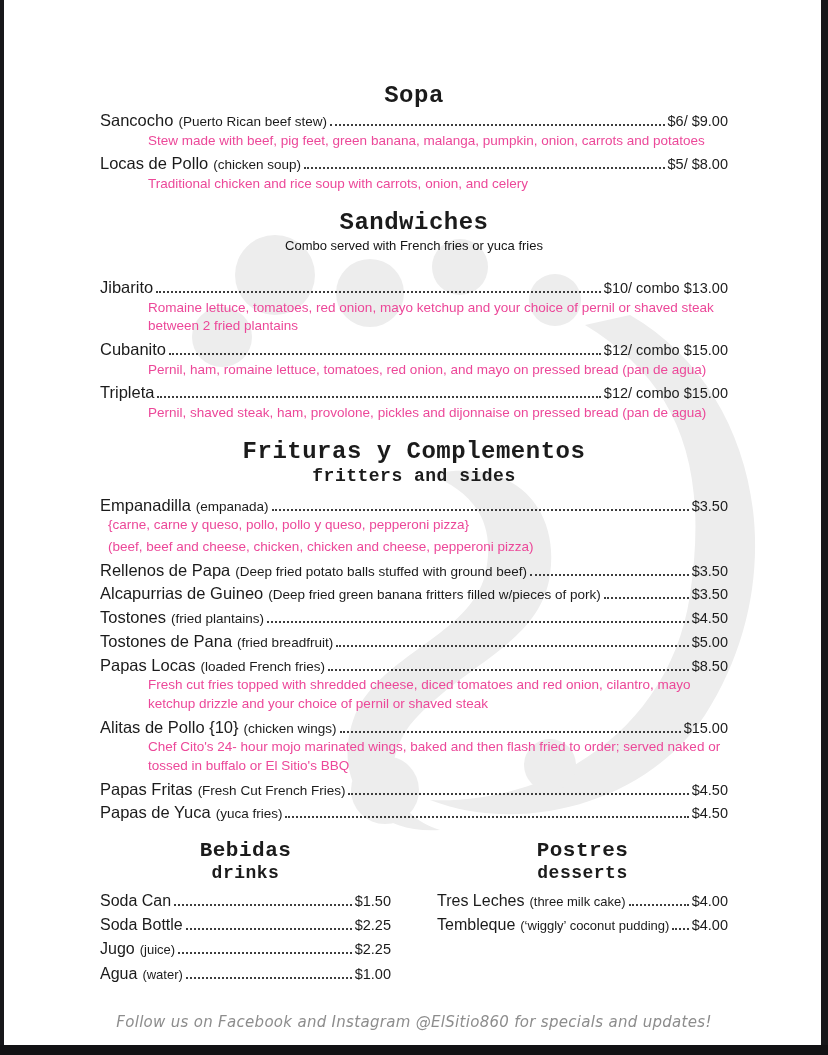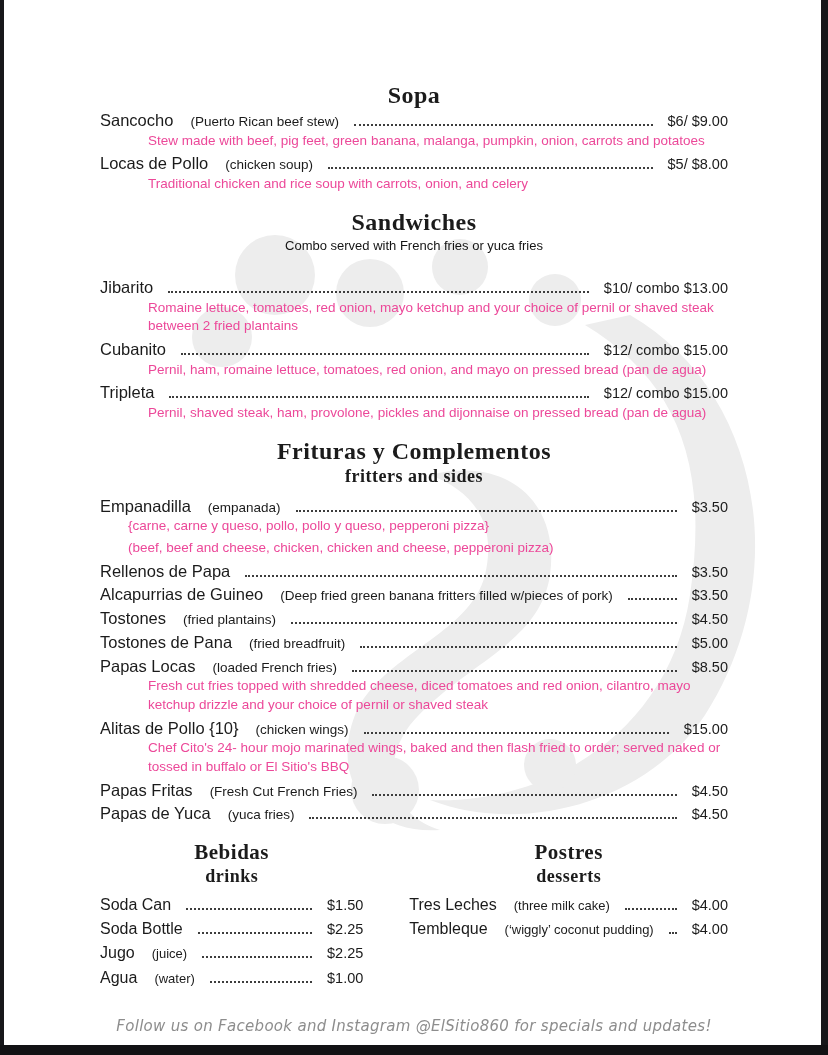--- a/index.html
+++ b/index.html
@@ -11,33 +11,33 @@
   .edge{position:absolute;z-index:5;background:#17171a;}
   .edge-left{left:0;top:0;width:4px;height:1055px;}
   .edge-right{right:0;top:0;width:7px;height:1055px;}
   .edge-bottom{left:0;bottom:0;width:828px;height:10px;background:#121214;}
 
   .watermark{position:absolute;left:130px;top:205px;z-index:0;}
 
   .content{position:absolute;left:100px;top:82px;width:628px;z-index:2;}
 
   .menu-section{margin-bottom:15px;}
-  .hand{font-family:Liberation Serif, serif;font-weight:700;}
+  .hand{font-family:Liberation Mono, monospace;font-weight:700;}
   h2.sec-title{font-size:24px;text-align:center;margin:0 0 1px 0;letter-spacing:.5px;}
   .sec-subtitle{font-size:18px;text-align:center;margin:0 0 9px 0;letter-spacing:.5px;}
   .sec-note{font-size:13px;text-align:center;margin:2px 0 24px 0;color:#141414;}
 
   .item{margin-bottom:2px;}
-  .row{display:flex;align-items:baseline;line-height:1.32;gap:12px;}
+  .row{display:flex;align-items:baseline;line-height:1.32;}
   .iname{white-space:nowrap;font-size:16.5px;}
   .iqual{white-space:nowrap;font-size:13.5px;margin-left:5px;}
   .dots{flex:1 1 auto;border-bottom:2px dotted #3d3d3d;margin:0 3px 4px 3px;min-width:8px;}
   .iprice{white-space:nowrap;font-size:14.5px;}
   .desc{margin:0 0 3px 48px;font-size:13.5px;line-height:1.38;color:#ec4899;max-width:575px;}
-  .desc.tight{margin-left:28px;}
+  .desc.tight{margin-left:8px;}
 
   .columns{display:flex;gap:46px;margin-top:2px;}
   .colsec{flex:1 1 0;margin-bottom:0;}
   .colsec h2.sec-title{font-size:21px;}
   .colsec .sec-subtitle{font-size:18px;margin-bottom:7px;}
   .colsec .iname{font-size:16px;}
   .colsec .iqual{font-size:13px;}
   .colsec .item{margin-bottom:3px;}
 
   .footer{
@@ -140,20 +140,21 @@
       <span class="iqual">(empanada)</span>
       <span class="dots"></span>
       <span class="iprice">$3.50</span>
     </div>
   <div class="desc tight">{carne, carne y queso, pollo, pollo y queso, pepperoni pizza}</div>
             <div class="desc tight">(beef, beef and cheese, chicken, chicken and cheese, pepperoni pizza)</div>
           </div>
           <div class="item">
     <div class="row">
       <span class="iname">Rellenos de Papa</span>
+      <span class="iqual">(Deep fried potato balls stuffed with ground beef)</span>
       <span class="dots"></span>
       <span class="iprice">$3.50</span>
     </div>
   </div>
           <div class="item">
     <div class="row">
       <span class="iname">Alcapurrias de Guineo</span>
       <span class="iqual">(Deep fried green banana fritters filled w/pieces of pork)</span>
       <span class="dots"></span>
       <span class="iprice">$3.50</span>

